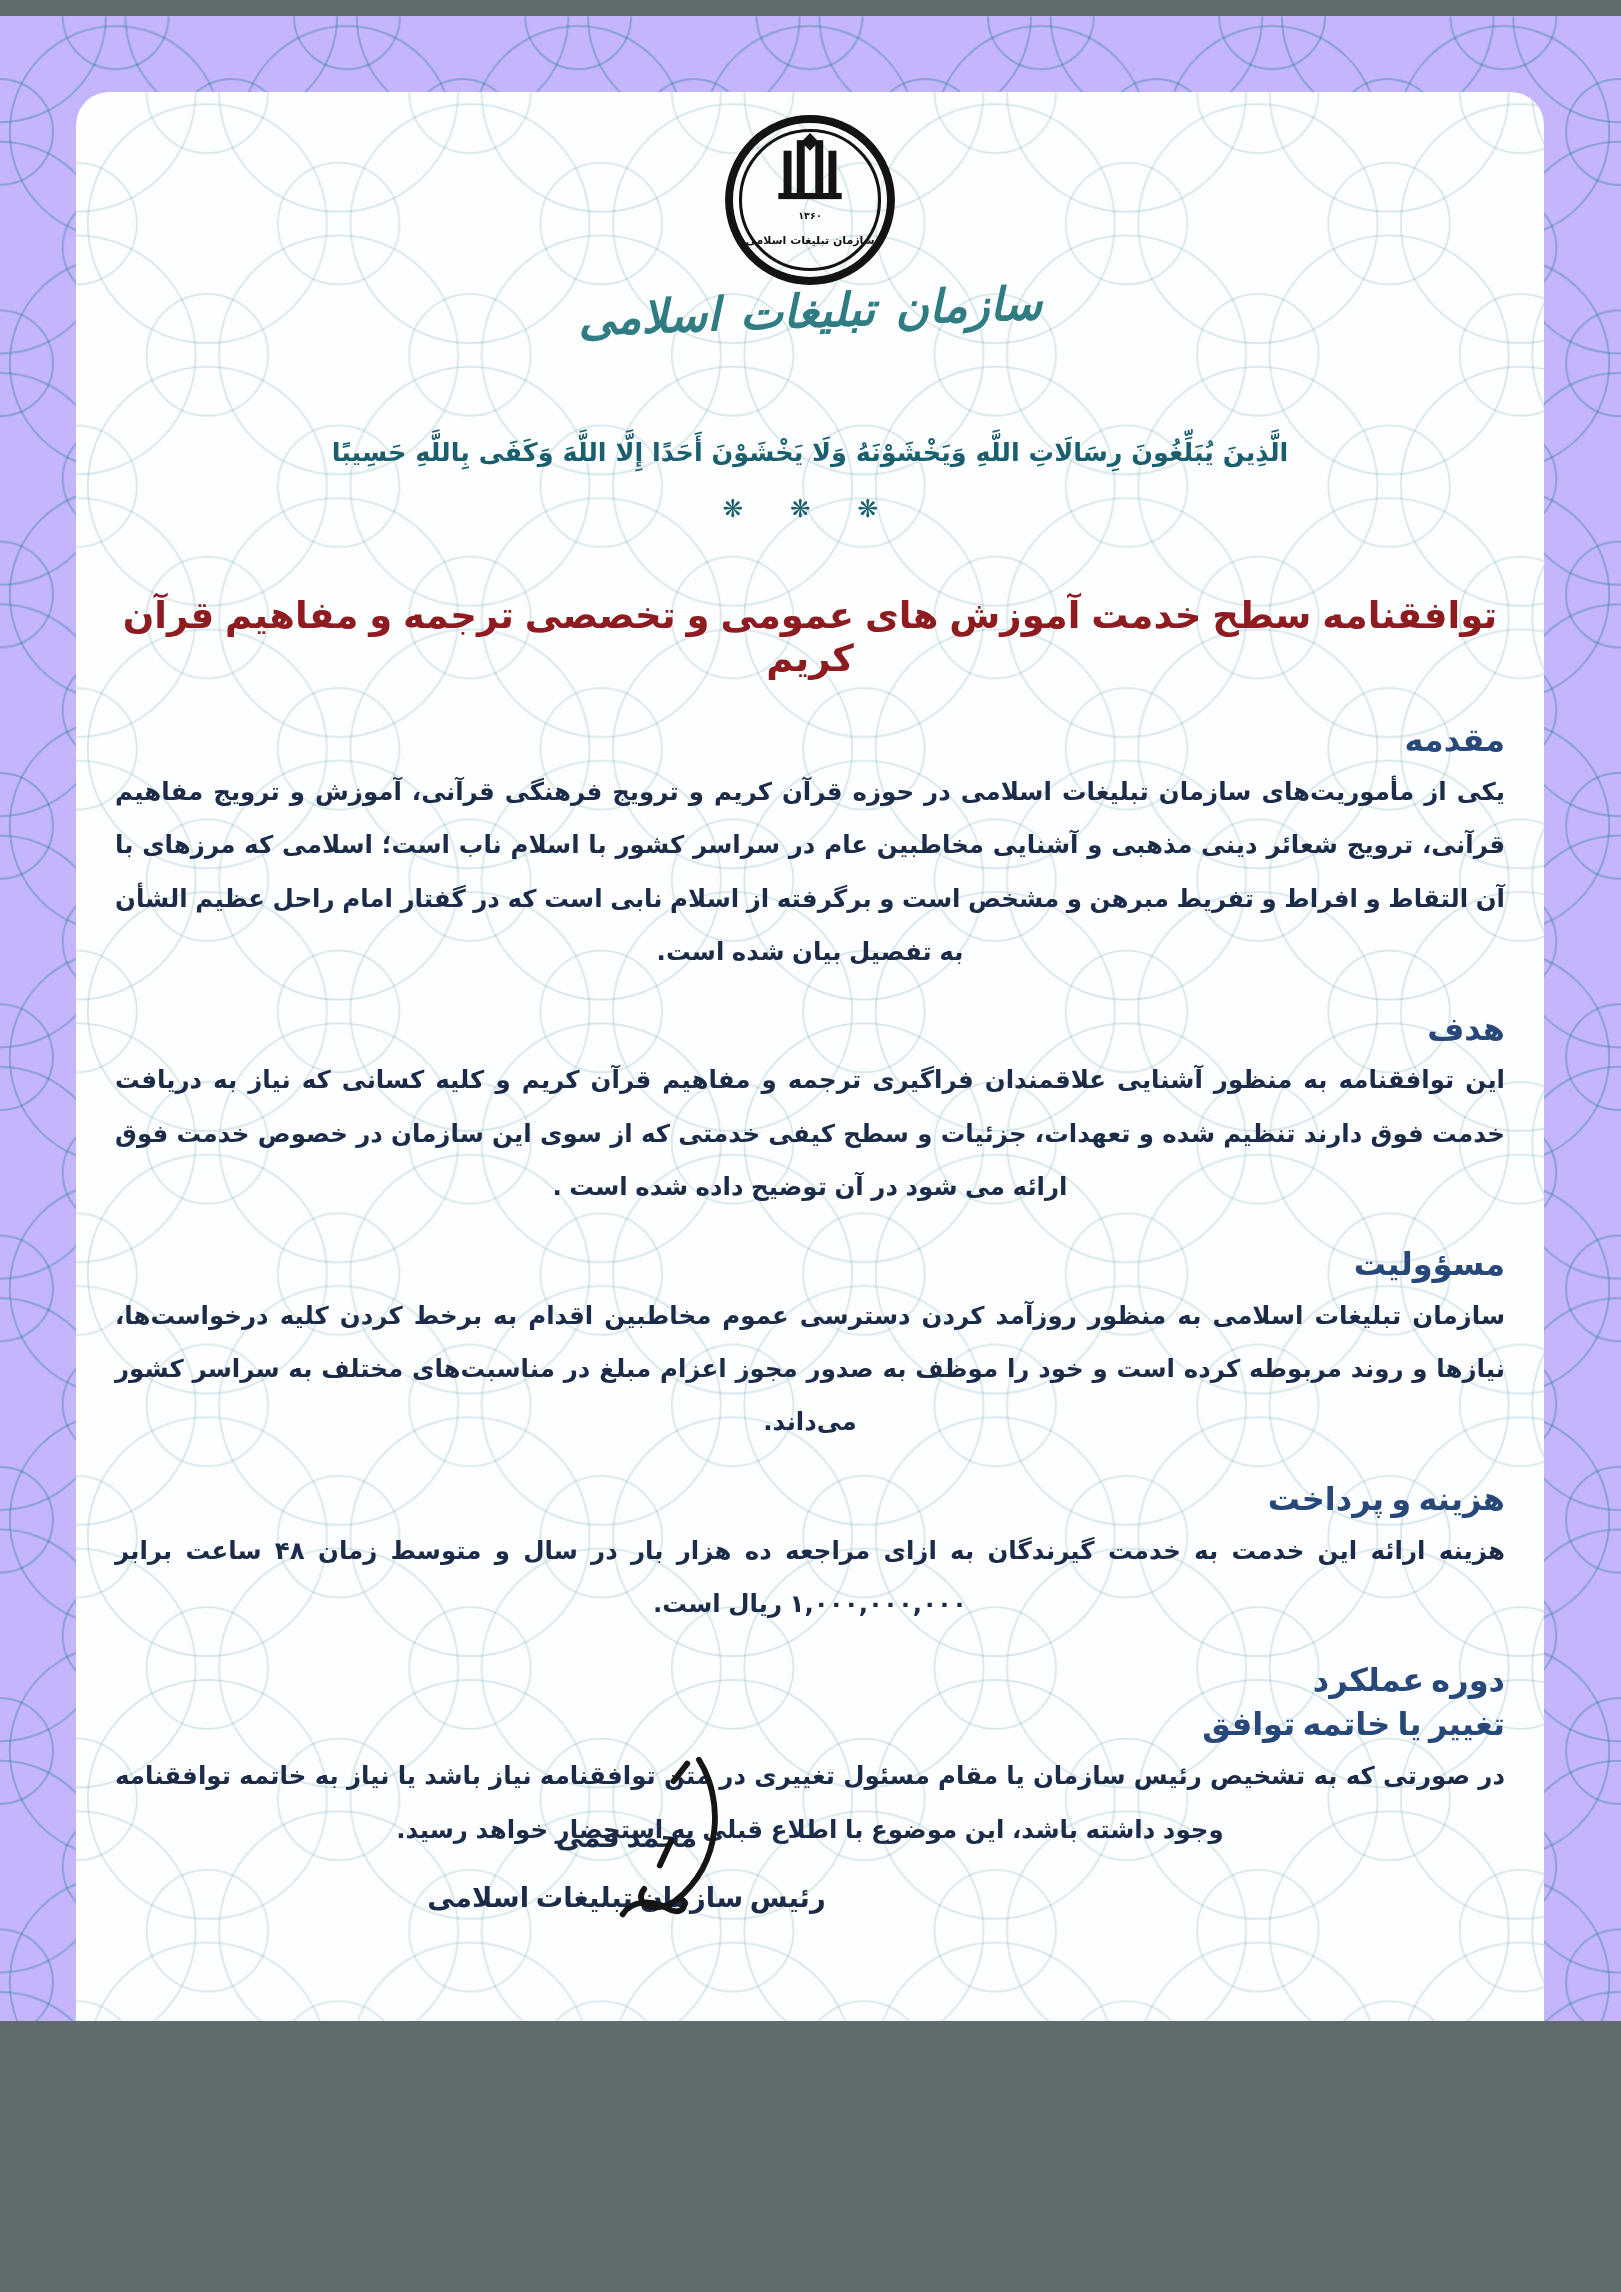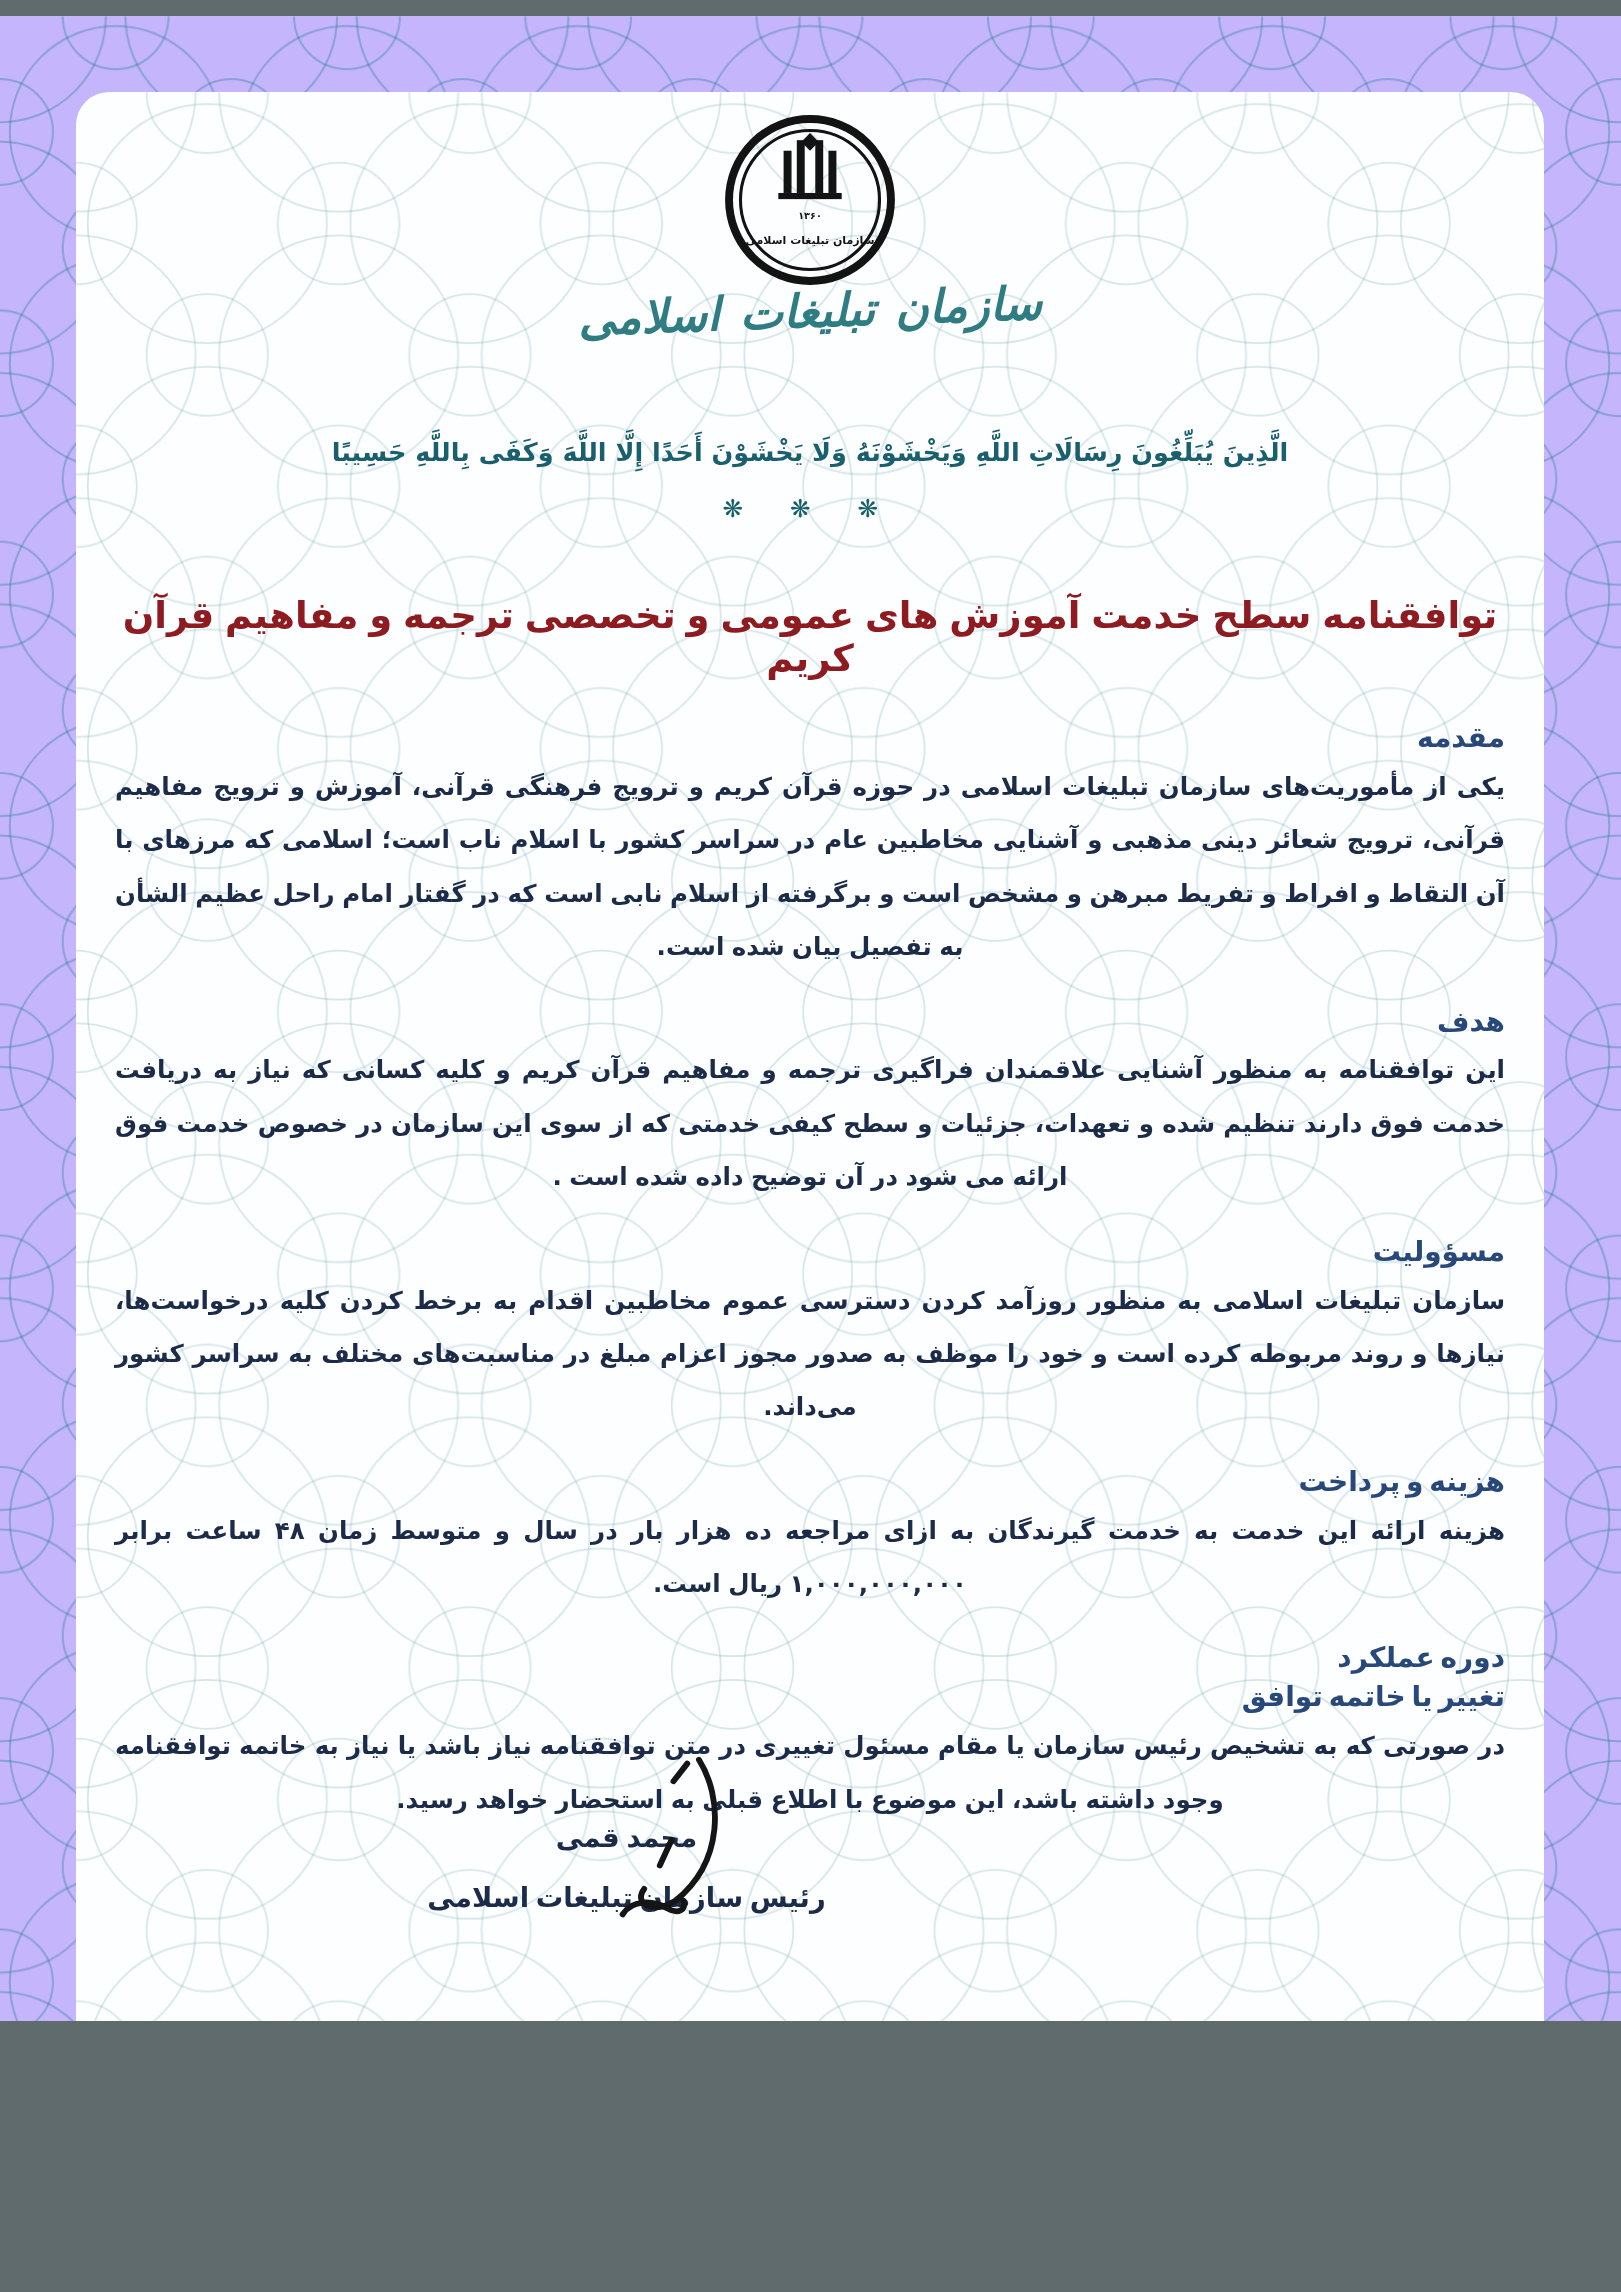--- a/index.html
+++ b/index.html
@@ -51,21 +51,21 @@
     font-size:37px;font-weight:bold;
     color:#8D1B20;
     word-spacing:-2px;
   }
   .sections{
     position:absolute;
     top:629px;right:39px;left:39px;
   }
   .sec h2{
     color:#29487A;
-    font-size:28px;font-weight:bold;
+    font-size:32px;font-weight:bold;
     margin:0 0 5.9px 0;
     word-spacing:-3.9px;
     text-align:right;
   }
   .sec p{
     color:#1C2C48;
     font-size:24.5px;font-weight:bold;
     line-height:2.18;
     margin:0 0 31px 0;
     text-align:justify;

